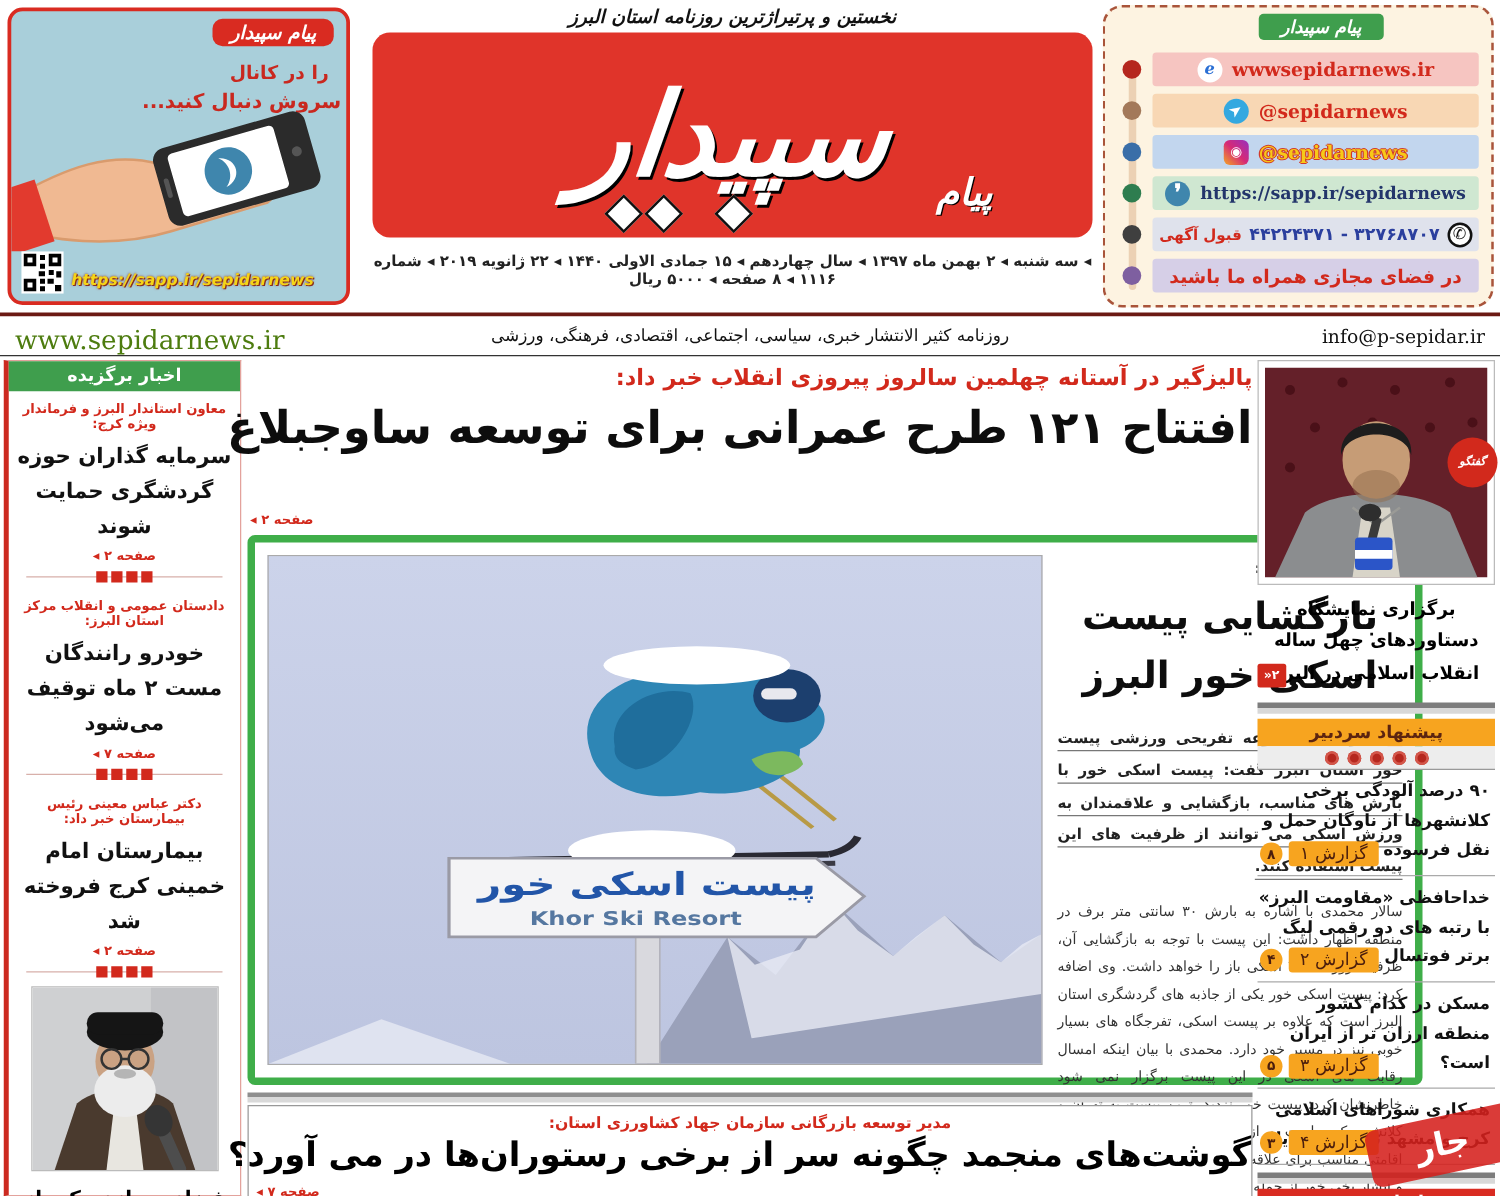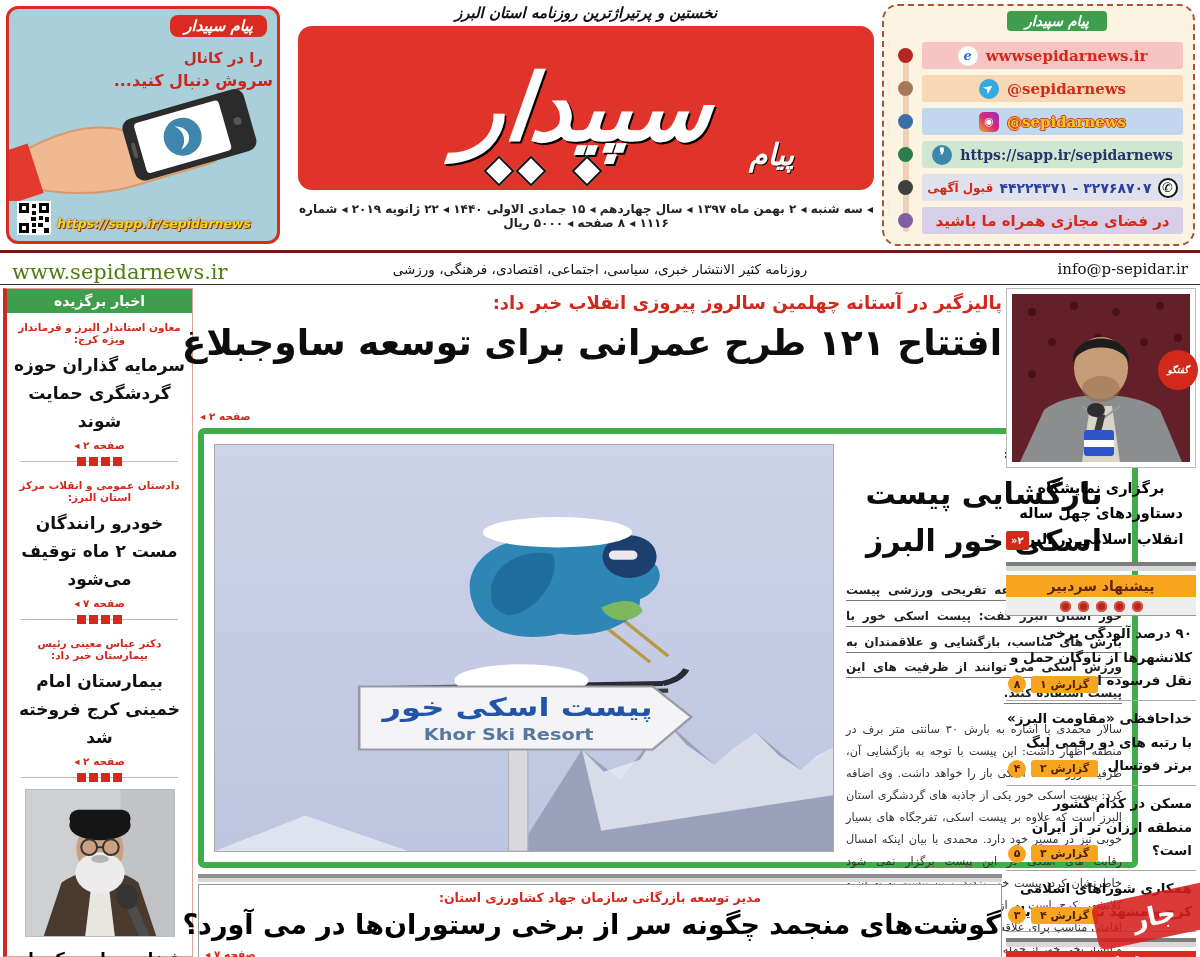--- a/index.html
+++ b/index.html
@@ -128,21 +128,21 @@
   .ed-header { margin-top:4px; height:22px; background:#f7a41f; color:#5c2410; font-weight:bold; font-size:14px;
                display:flex; align-items:center; justify-content:center; }
   .ed-dots { height:19px; background:#ededed; border-bottom:1px solid #999; display:flex; align-items:center;
              justify-content:center; gap:7px; }
   .ed-dots i { width:11px; height:11px; border-radius:50%; background:#b5271e; box-shadow:inset 0 0 0 2px #d4564a; }
   .ed-item { position:relative; border-bottom:1px solid #aaa; padding:6px 4px 7px 0; min-height:46px; }
   .ed-title { font-size:13.5px; font-weight:bold; color:#111; line-height:1.75; text-align:right; }
   .ed-badges { position:absolute; left:2px; bottom:7px; display:flex; align-items:center; gap:5px; direction:ltr; }
   .ed-page { width:18px; height:18px; border-radius:50%; background:#f7a41f; color:#4a1d0d; font-size:11px;
              font-weight:bold; display:flex; align-items:center; justify-content:center; }
-  .ed-tag { background:#f7a41f; color:#4a1d0d; font-size:11px; font-weight:bold; padding:2px 9px; border-radius:3px; }
+  .ed-tag { background:#f7a41f; color:#4a1d0d; font-size:14px; font-weight:normal; padding:2px 9px; border-radius:3px; }
   .note-header { height:22px; background:#d92b21; color:#fff; font-weight:bold; font-size:14px;
                  display:flex; align-items:center; justify-content:center; margin-top:4px; }
   .watermark { position:absolute; right:-14px; top:893px; width:120px; height:46px; background:rgba(213,32,28,0.88);
                color:#fff; font-weight:900; font-size:26px; display:flex; align-items:center; justify-content:center;
                transform:rotate(-12deg); border-radius:8px; z-index:6; }
 </style>
 </head>
 <body>
 
 <div class="page">

